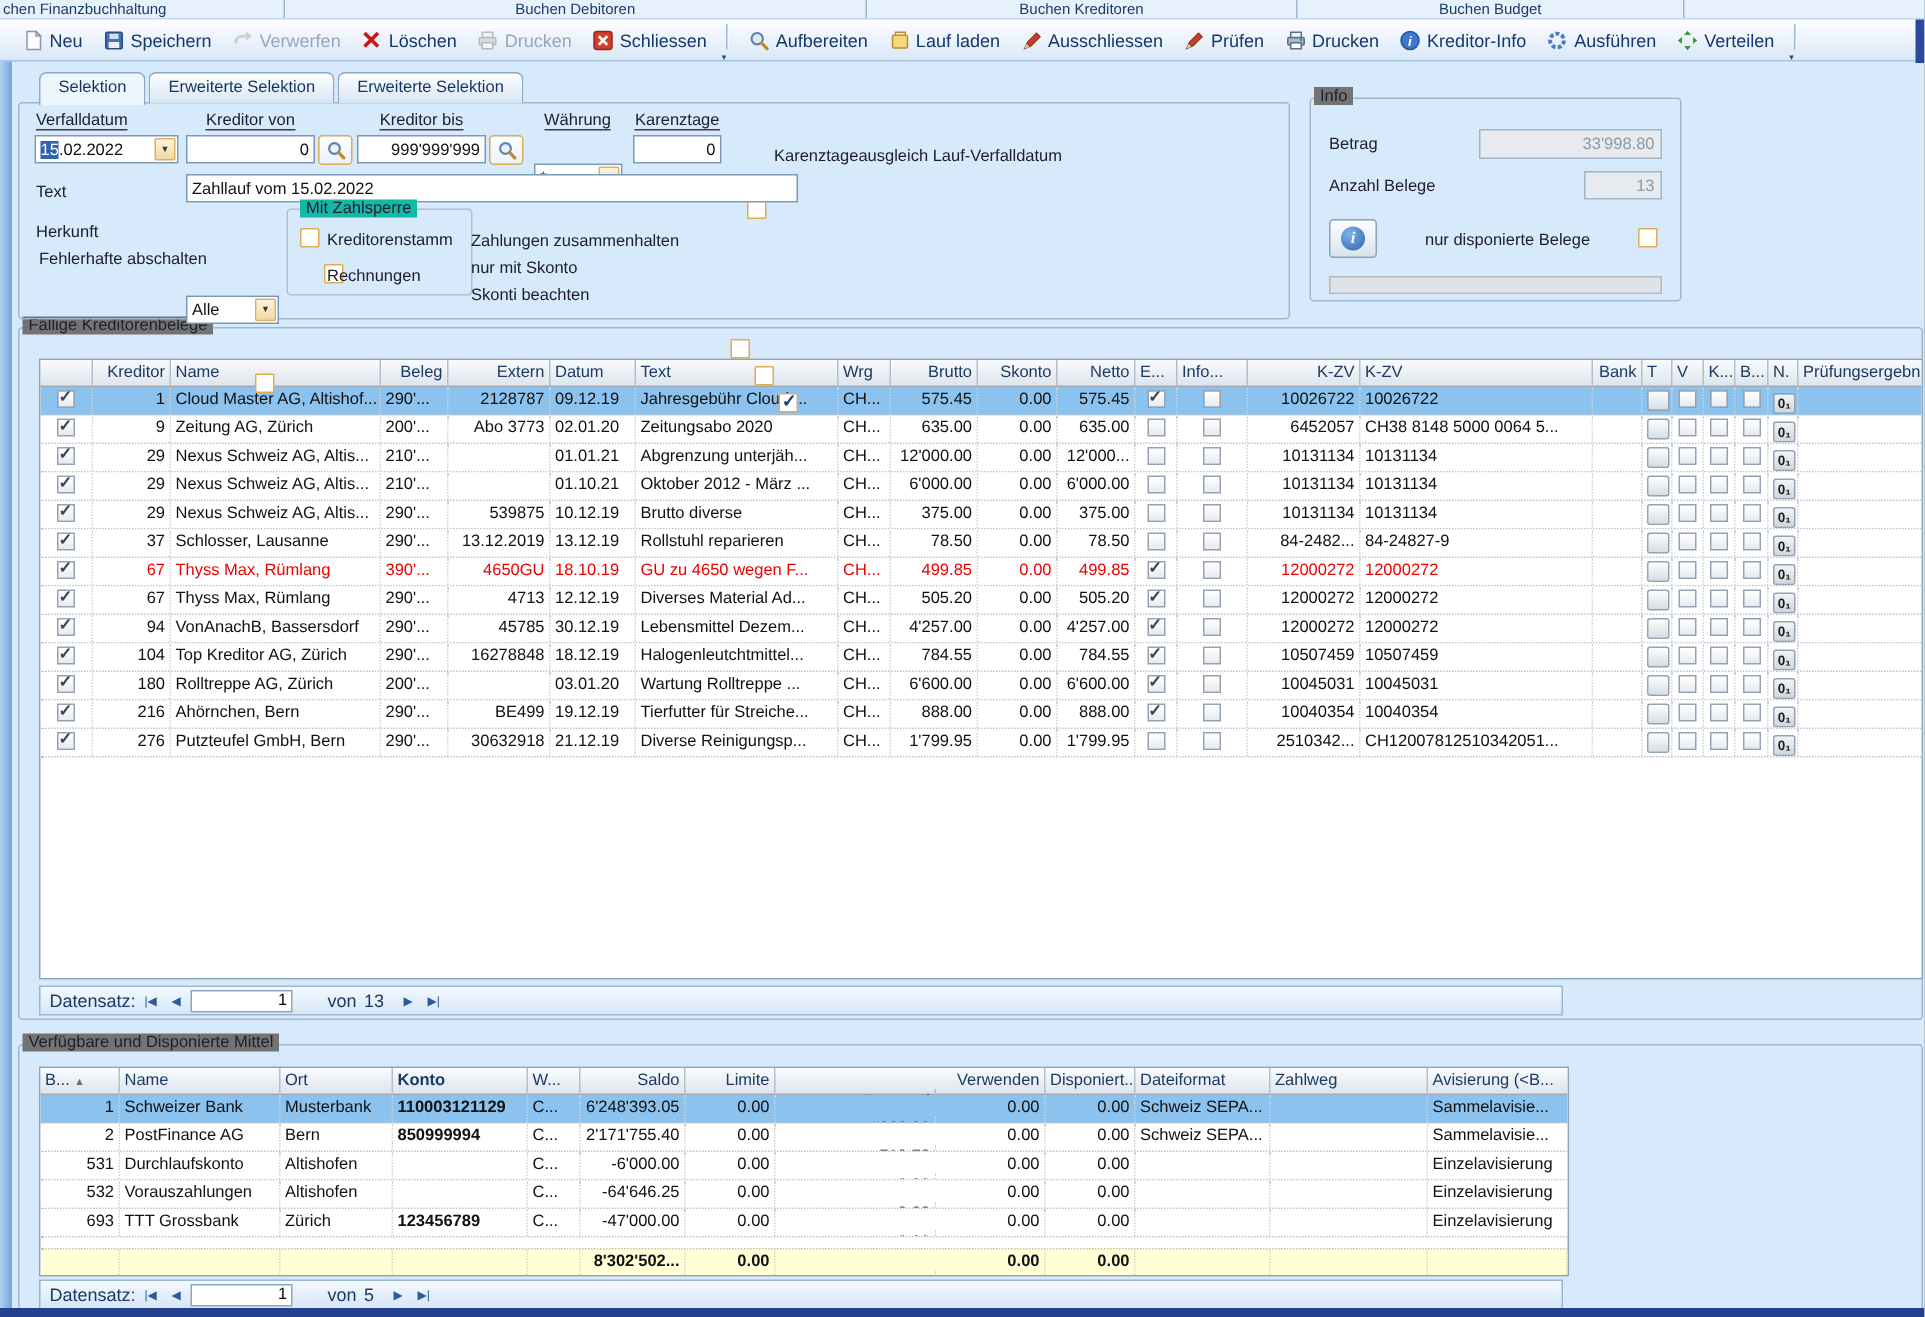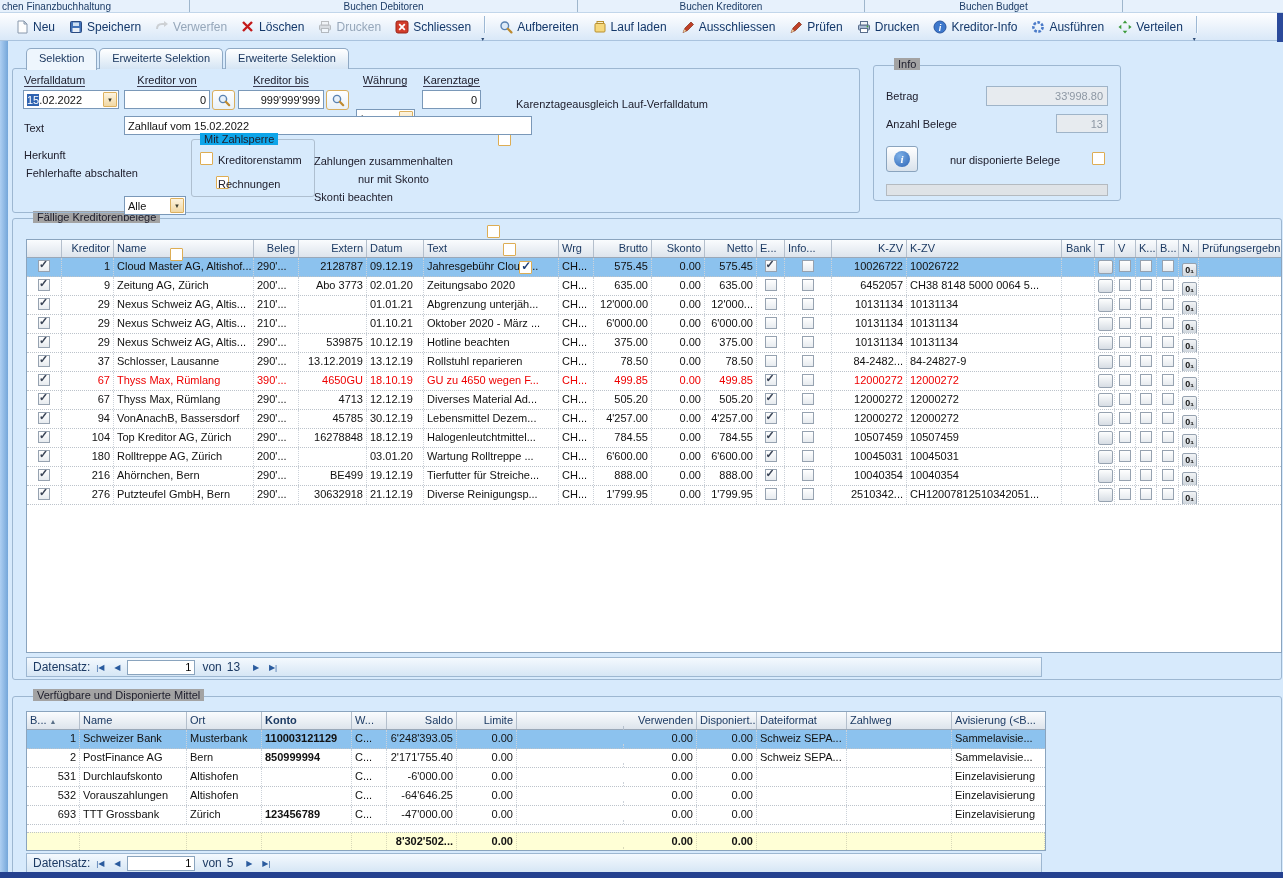--- a/index.html
+++ b/index.html
@@ -57,26 +57,26 @@
   .combo{ position:relative; padding-right:16px; }
   .mag-btn{ background:linear-gradient(#ffffff,#e9f1f8); border:1px solid #d8ae5e; border-radius:3px;
             width:23px; height:20px; display:flex; align-items:center; justify-content:center; }
 
   .fcheck{ display:inline-block; width:13px; height:13px; background:#fff; border:1px solid #ddad54;
            border-radius:1px; position:relative; }
   .fcheck.on::after{ content:"✓"; position:absolute; left:1px; top:-3px; font-size:12px;
                      font-weight:bold; color:#1d3d77; }
 
   .grp{ border:1px solid #aebfd0; border-radius:3px; }
-  .grp-legend{ position:absolute; top:-7px; left:8px; background:#0ea5e9; padding:0 4px; color:#20202e; }
+  .grp-legend{ position:absolute; top:-7px; left:8px; background:#14b8a6; padding:0 4px; color:#20202e; }
 
   
   .info-box{ position:absolute; left:873px; top:65px; width:248px; height:136px;
              border:1px solid #9db7d1; border-radius:3px; }
-  .gb-title{ position:absolute; top:-8px; left:20px; background:#a3a3a3; padding:0 4px;
+  .gb-title{ position:absolute; top:-8px; left:2px; background:#737373; padding:0 4px;
              color:#20202e; white-space:nowrap; }
   .dis-field{ background:#e7ebef; border:1px solid #9fb4c8; color:#8d98a4; display:flex;
               align-items:center; justify-content:flex-end; padding:0 4px; height:20px; }
   .info-btn{ width:32px; height:26px; border:1px solid #8aa4be; border-radius:3px;
              background:linear-gradient(#ffffff,#d9e2ec); display:flex; align-items:center; justify-content:center; }
   .info-circle{ width:16px; height:16px; border-radius:50%;
                 background:radial-gradient(circle at 35% 30%, #7db0e8, #2e64b4); color:#fff;
                 display:flex; align-items:center; justify-content:center;
                 font-style:italic; font-weight:bold; font-size:11px; font-family:"Liberation Serif",serif; }
   .gray-bar{ background:#dfe3e7; border:1px solid #b4bac0; height:12px; }
@@ -132,21 +132,21 @@
 
   
   .rec-nav{ position:absolute; height:20px; display:flex; align-items:center; gap:3px;
             background:linear-gradient(#f4f9fe,#d6e6f5); border:1px solid #9db7d1;
             padding:0 6px; font-size:12px; color:#1c3a63; }
   .rec-nav-main{ left:13px; top:438px; width:1016px; }
   .rec-nav-mittel{ left:13px; top:156px; width:1016px; }
   .nav-btn{ min-width:14px; text-align:center; font-size:8px; color:#2a5b9e; padding:0 2px; }
   .nav-input{ width:68px; height:15px; border:1px solid #8aa4be; font-size:11px; text-align:right;
               padding:0 3px; font-family:"Liberation Sans",sans-serif; }
-  .nav-von{ margin-left:4px; } .nav-total{ margin:0 6px 0 2px; }
+  .nav-von{ margin-left:20px; } .nav-total{ margin:0 6px 0 2px; }
 </style>
 </head>
 <body>
 
 <div class="screen">
 
   <div class="top-tabs" id="top-tabs">
       <div class="top-tab tt0">chen Finanzbuchhaltung</div>
       <div class="top-tab tt1">Buchen Debitoren</div>
       <div class="top-tab tt2">Buchen Kreditoren</div>
@@ -360,21 +360,21 @@
       <div class="abs lbl" style="left:26px;top:14px;">Kreditorenstamm</div>
       <span class="abs fcheck" style="left:8px;top:36px;"></span>
       <div class="abs lbl" style="left:26px;top:38px;">Rechnungen</div>
     </div>
 
     <div class="abs lbl" style="left:13px;top:98px;">Fehlerhafte abschalten</div>
     <span class="abs fcheck" style="left:157px;top:107px;"></span>
 
     <div class="abs lbl" style="left:301px;top:86px;">Zahlungen zusammenhalten</div>
     <span class="abs fcheck" style="left:458px;top:84px;"></span>
-    <div class="abs lbl" style="left:301px;top:104px;padding-left:44px;">nur mit Skonto</div>
+    <div class="abs lbl" style="left:301px;top:104px;">nur mit Skonto</div>
     <span class="abs fcheck" style="left:458px;top:102px;"></span>
     <div class="abs lbl" style="left:301px;top:122px;">Skonti beachten</div>
     <span class="abs fcheck on" style="left:458px;top:120px;"></span>
   </div>
 
   <div class="info-box">
     <span class="gb-title">Info</span>
     <div class="abs lbl" style="left:12px;top:24px;">Betrag</div>
     <div class="abs dis-field" style="left:112px;top:20px;width:122px;">
         <span>33'998.80</span>
@@ -493,21 +493,21 @@
     <div class="cell bc-n c"><span class="nbtn">0₁</span></div>
     <div class="cell bc-pruef"></div>
   </div>
           <div class="g-row">
     <div class="cell bc-sel c"><span class="gcheck on"></span></div>
     <div class="cell bc-kreditor r">29</div>
     <div class="cell bc-name">Nexus Schweiz AG, Altis...</div>
     <div class="cell bc-beleg">210'...</div>
     <div class="cell bc-extern r"></div>
     <div class="cell bc-datum">01.10.21</div>
-    <div class="cell bc-text">Oktober 2020 - März ...</div>
+    <div class="cell bc-text">Oktober 2012 - März ...</div>
     <div class="cell bc-wrg">CH...</div>
     <div class="cell bc-brutto r">6'000.00</div>
     <div class="cell bc-skonto r">0.00</div>
     <div class="cell bc-netto r">6'000.00</div>
     <div class="cell bc-e c"><span class="gcheck"></span></div>
     <div class="cell bc-swiss c"><span class="gcheck"></span></div>
     <div class="cell bc-kzv1 r">10131134</div>
     <div class="cell bc-kzv2">10131134</div>
     <div class="cell bc-bank r"></div>
     <div class="cell bc-t c"><span class="tbtn"></span></div>
@@ -517,21 +517,21 @@
     <div class="cell bc-n c"><span class="nbtn">0₁</span></div>
     <div class="cell bc-pruef"></div>
   </div>
           <div class="g-row">
     <div class="cell bc-sel c"><span class="gcheck on"></span></div>
     <div class="cell bc-kreditor r">29</div>
     <div class="cell bc-name">Nexus Schweiz AG, Altis...</div>
     <div class="cell bc-beleg">290'...</div>
     <div class="cell bc-extern r">539875</div>
     <div class="cell bc-datum">10.12.19</div>
-    <div class="cell bc-text">Hotline beachten</div>
+    <div class="cell bc-text">Brutto diverse</div>
     <div class="cell bc-wrg">CH...</div>
     <div class="cell bc-brutto r">375.00</div>
     <div class="cell bc-skonto r">0.00</div>
     <div class="cell bc-netto r">375.00</div>
     <div class="cell bc-e c"><span class="gcheck"></span></div>
     <div class="cell bc-swiss c"><span class="gcheck"></span></div>
     <div class="cell bc-kzv1 r">10131134</div>
     <div class="cell bc-kzv2">10131134</div>
     <div class="cell bc-bank r"></div>
     <div class="cell bc-t c"><span class="tbtn"></span></div>

